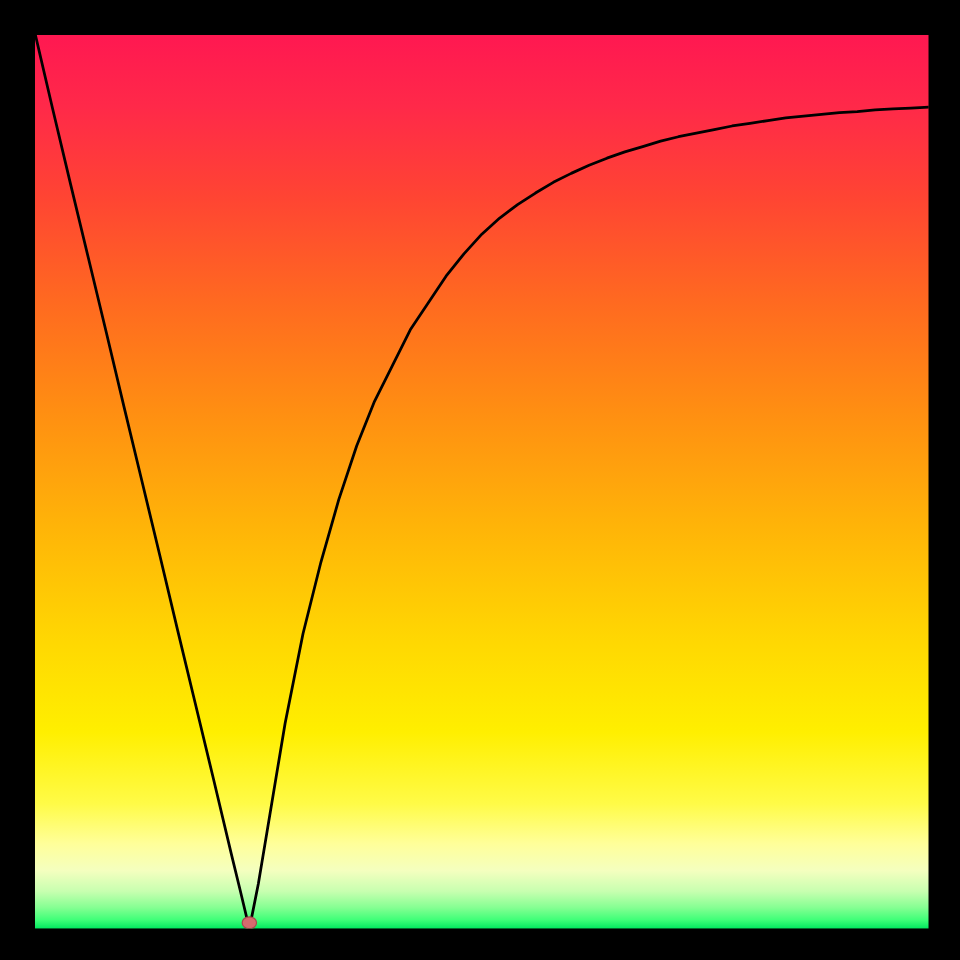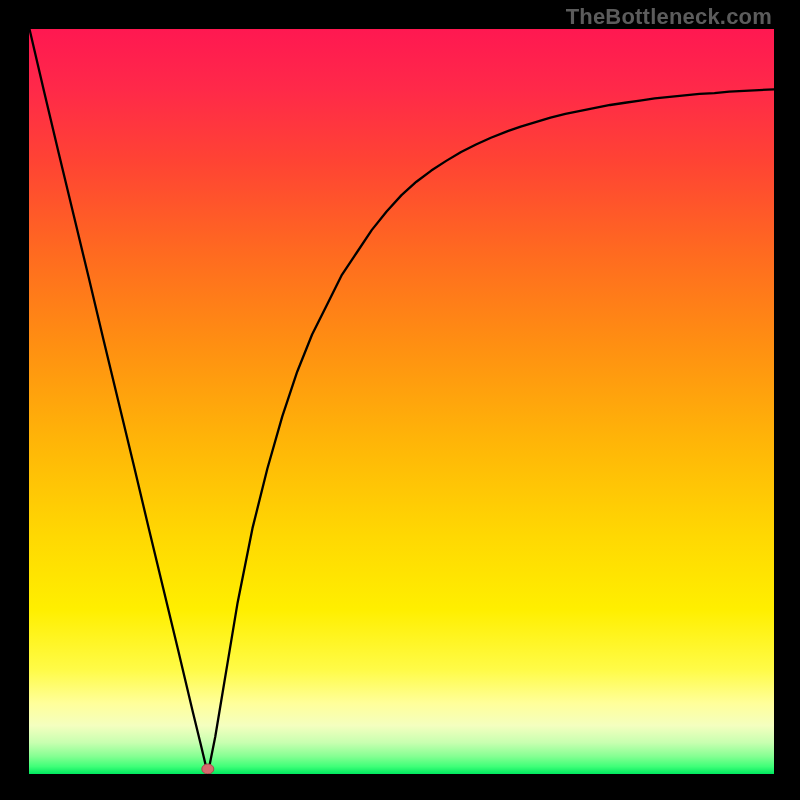--- a/index.html
+++ b/index.html
@@ -35,21 +35,20 @@
     letter-spacing: 0.2px;
   }
   svg {
     display: block;
   }
 </style>
 </head>
 <body>
 <div class="stage">
 
-  <div class="plot-url">TheBottleneck.com</div>
 
   <div class="plot-area">
     <svg id="plot-svg" width="745" height="745" viewBox="0 0 745 745" preserveAspectRatio="none">
       <defs>
         <linearGradient id="bgGrad" x1="0" y1="0" x2="0" y2="1">
 
         <stop offset="0.00%" stop-color="#ff1851"></stop>
             <stop offset="8.00%" stop-color="#ff2949"></stop>
             <stop offset="18.00%" stop-color="#ff4433"></stop>
             <stop offset="30.00%" stop-color="#ff6a20"></stop>

